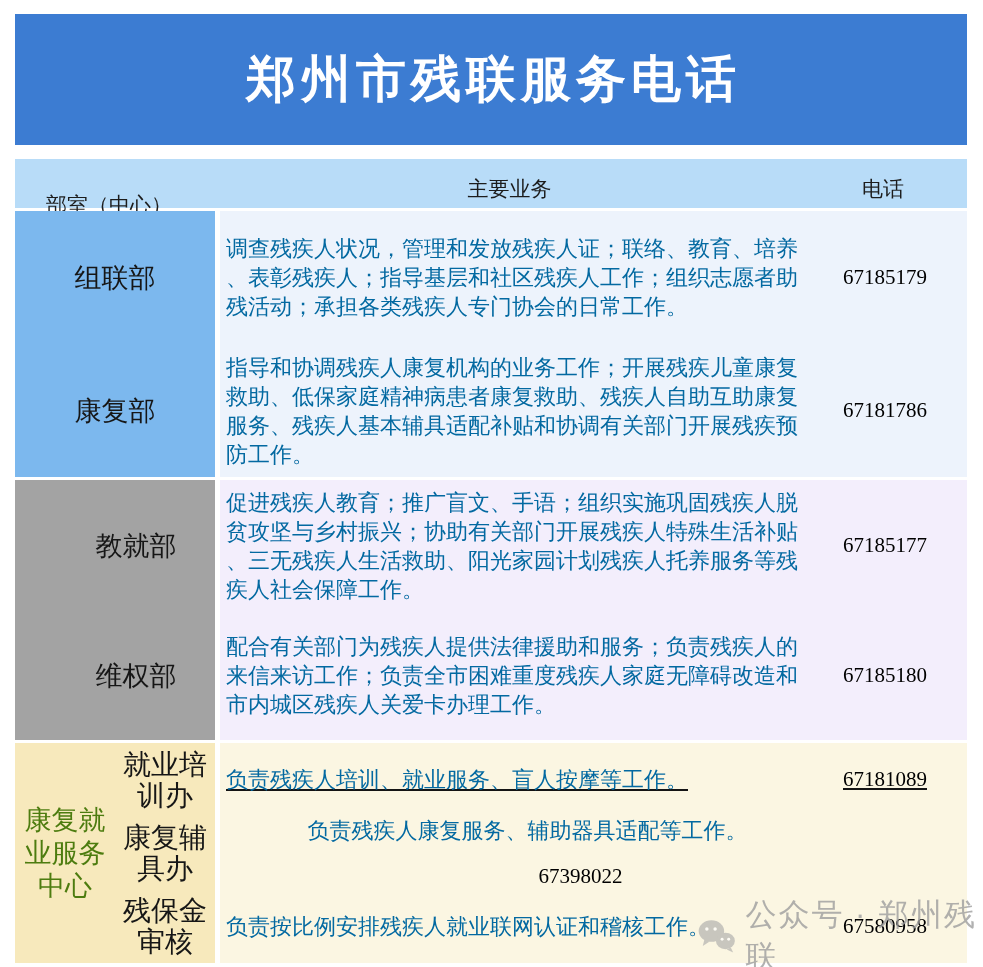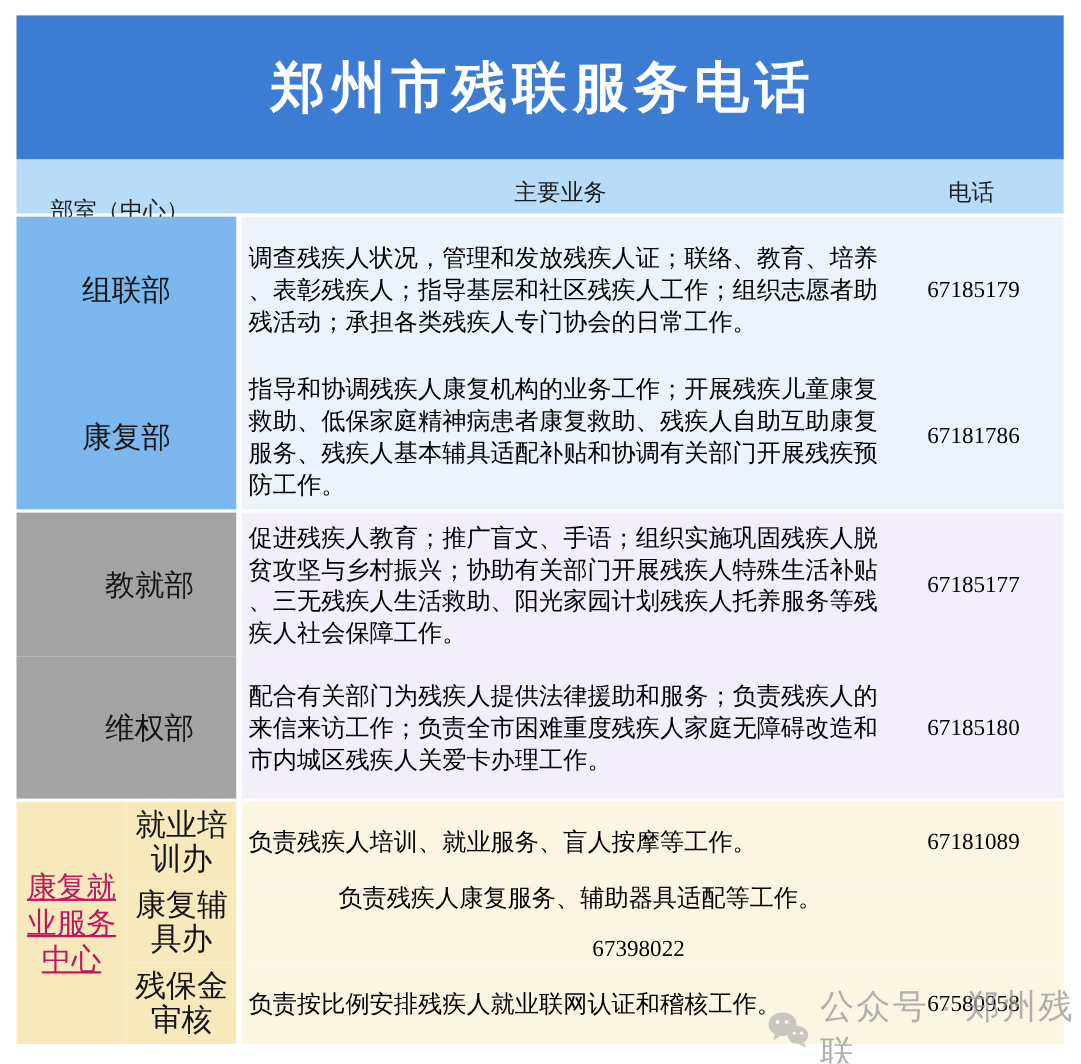--- a/index.html
+++ b/index.html
@@ -3,21 +3,21 @@
 <meta charset="utf-8">
 <style>
   html,body{margin:0;padding:0;background:#ffffff;}
   .page{
     position:relative;width:983px;height:967px;background:#ffffff;overflow:hidden;
     font-family:"Liberation Serif","DejaVu Serif",serif;color:#141414;
   }
   .inner{position:absolute;left:15px;top:14px;width:952px;}
 
   
-  .title-bar{height:131px;background:#3c7cd2;display:flex;align-items:center;justify-content:center;margin-bottom:0;}
+  .title-bar{height:131px;background:#3c7cd2;display:flex;align-items:center;justify-content:center;margin-bottom:14px;}
   .title-text{color:#ffffff;font-size:50px;font-weight:bold;letter-spacing:5px;padding-left:5px;}
 
   
   .header-row{height:49px;background:#b8dcf8;display:grid;grid-template-columns:205px 1fr 138px;align-items:center;margin-bottom:3px;font-size:21px;color:#1c1c1c;}
   .h-dept{padding-left:31px;margin-top:32px;}
   .h-biz{text-align:center;padding-right:30px;}
   .h-phone{padding-left:33px;}
 
   
   .zone{display:grid;grid-template-columns:200px 5px 1fr;margin-bottom:3px;}
@@ -28,26 +28,26 @@
   .dept{display:flex;align-items:center;justify-content:center;font-size:27px;color:#161616;}
   .z1 .dept{background:#7cb8ee;}
   .z2 .dept{background:#a3a3a3;padding-left:42px;}
   .vgap{background:#ffffff;}
 
   .content{display:flex;align-items:center;justify-content:space-between;}
   .z1 .content{background:#edf3fc;}
   .z2 .content{background:#f3eefc;}
   .z3 .content{background:#fbf6e2;}
 
-  .biz{width:584px;box-sizing:border-box;padding-left:6px;font-size:22px;line-height:29px;color:#000000;line-break:anywhere;word-break:break-all;}
+  .biz{width:584px;box-sizing:border-box;padding-left:6px;font-size:22px;line-height:29px;color:#0369a1;line-break:anywhere;word-break:break-all;}
   .phone{width:138px;flex-shrink:0;box-sizing:border-box;padding-left:14px;font-size:21px;color:#000000;}
 
   
   .center-name{grid-row:1/4;grid-column:1;background:#f7e9bc;display:flex;align-items:center;justify-content:center;}
-  .center-name span{display:block;width:90px;text-align:center;font-size:27px;line-height:33px;color:#be185d;text-decoration:underline;}
+  .center-name span{display:block;width:90px;text-align:center;font-size:27px;line-height:33px;color:#4d7c0f;}
   .office{grid-column:2;background:#f7e9bc;display:flex;align-items:center;justify-content:center;}
   .office span{display:block;width:86px;text-align:center;font-size:28px;line-height:31px;color:#161616;}
   .z3 .vgap{grid-column:3;}
   .z3 .content{grid-column:4;}
 
   
   .watermark{position:absolute;left:697px;top:894px;display:flex;align-items:center;gap:9px;z-index:5;pointer-events:none;}
   .wm-icon{width:44px;height:38px;opacity:0.62;}
   .wm-text{font-size:31px;letter-spacing:2px;color:#9e9e9e;opacity:0.8;font-family:"Liberation Sans","DejaVu Sans",sans-serif;}
 </style>
@@ -99,21 +99,21 @@
 
     <div class="zone z3">
       <div class="center-name">
         <span>康复就业服务中心</span>
       </div>
 
       <div class="office" style="grid-row:1;">
         <span>就业培训办</span>
       </div>
       <div class="vgap" style="grid-row:1;"></div>
-      <div class="content" style="grid-row:1;">
+      <div class="content" style="grid-row:1;text-decoration:underline;">
         <div class="biz">负责残疾人培训、就业服务、盲人按摩等工作。</div>
         <div class="phone">67181089</div>
       </div>
 
       <div class="office" style="grid-row:2;">
         <span>康复辅具办</span>
       </div>
       <div class="vgap" style="grid-row:2;"></div>
       <div class="content" style="grid-row:2;flex-direction:column;">
         <div class="biz">负责残疾人康复服务、辅助器具适配等工作。</div>

